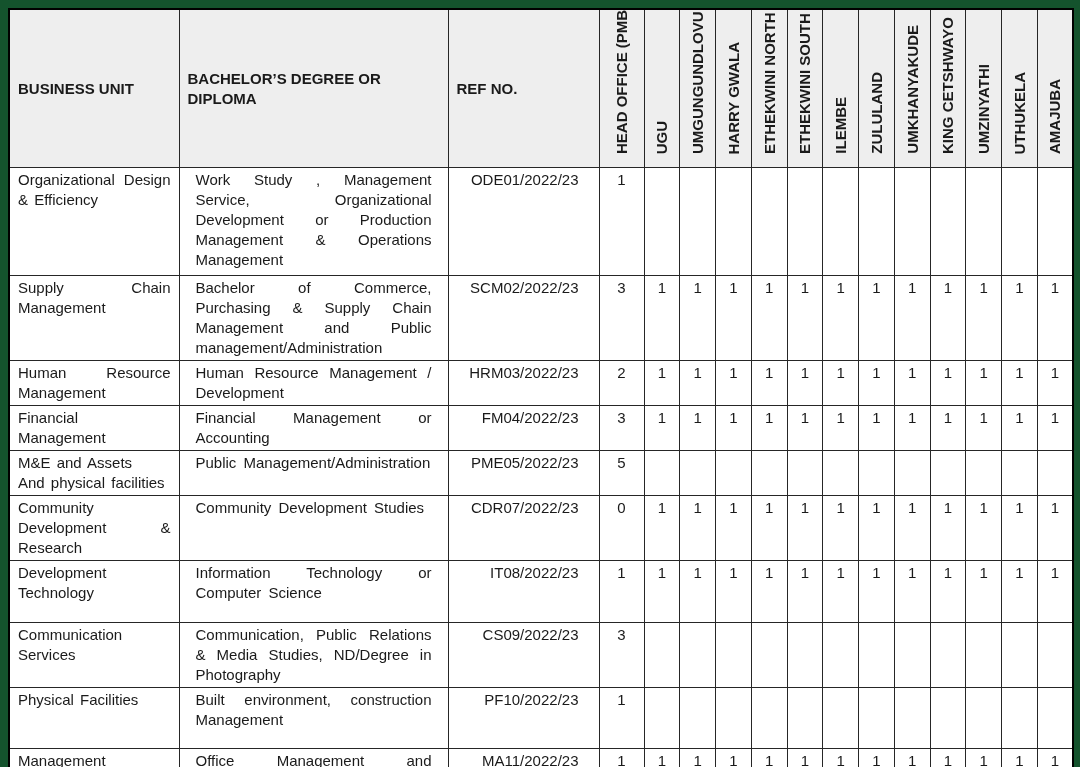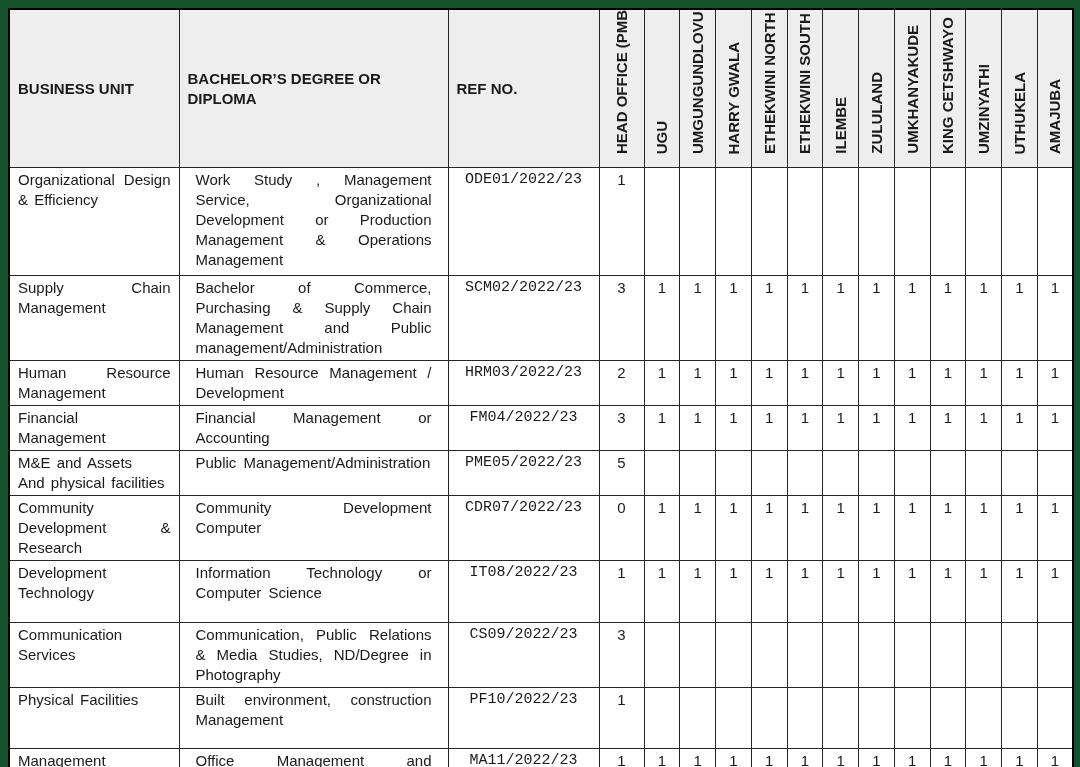--- a/index.html
+++ b/index.html
@@ -61,23 +61,22 @@
     word-spacing: 2px;
     padding: 2px 8px;
   }
   td.cell-deg {
     text-align: justify;
     white-space: pre-line;
     word-spacing: 3px;
     padding: 2px 16px;
   }
   td.cell-ref {
-    text-align: center;
-    padding: 2px 6px;
-    font-family: Liberation Mono, monospace;
+    text-align: right;
+    padding: 2px 20px;
   }
   td.cell-num {
     text-align: center;
     padding: 2px 2px;
   }
   
   tbody tr:nth-child(1) td { height: 108px; }
   tbody tr:nth-child(2) td { height: 62px; }
   tbody tr:nth-child(3) td { height: 42px; }
   tbody tr:nth-child(4) td { height: 42px; }
@@ -222,21 +221,21 @@
           <td class="cell-num"></td>
           <td class="cell-num"></td>
           <td class="cell-num"></td>
           <td class="cell-num"></td>
           <td class="cell-num"></td>
           <td class="cell-num"></td>
           <td class="cell-num"></td>
         </tr>
         <tr>
     <td class="cell-bu">Community Development &amp; Research</td>
-    <td class="cell-deg">Community Development Computer</td>
+    <td class="cell-deg">Community Development Studies</td>
     <td class="cell-ref">CDR07/2022/23</td>
   <td class="cell-num">0</td>
           <td class="cell-num">1</td>
           <td class="cell-num">1</td>
           <td class="cell-num">1</td>
           <td class="cell-num">1</td>
           <td class="cell-num">1</td>
           <td class="cell-num">1</td>
           <td class="cell-num">1</td>
           <td class="cell-num">1</td>

